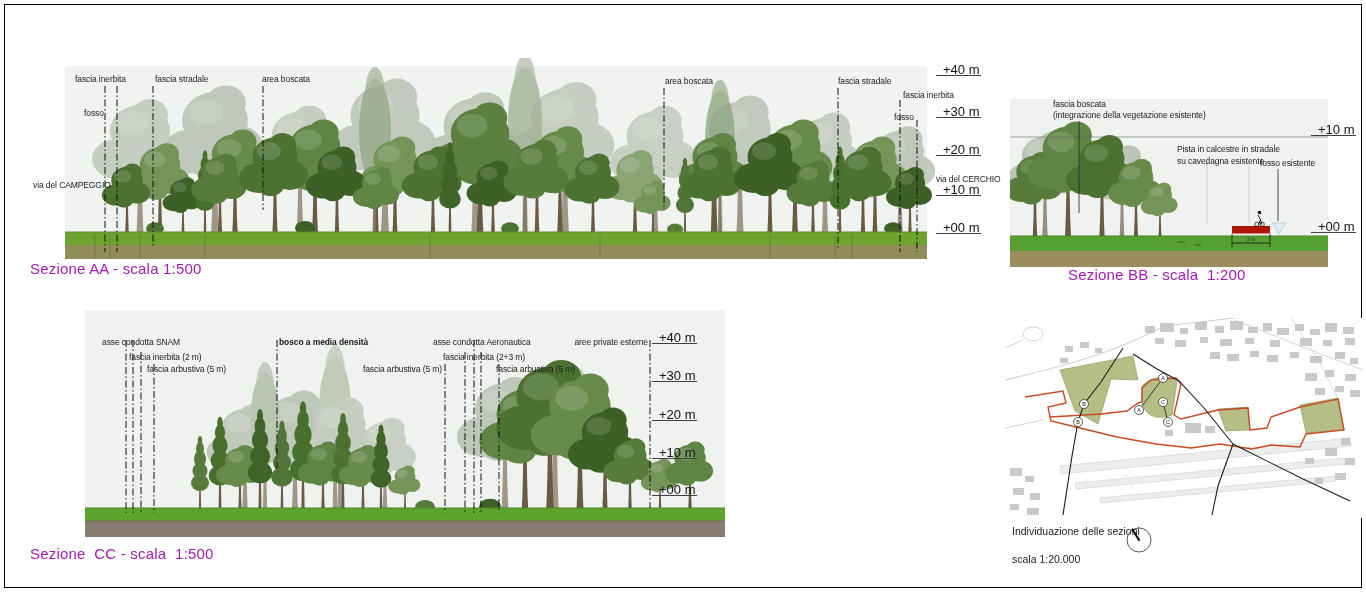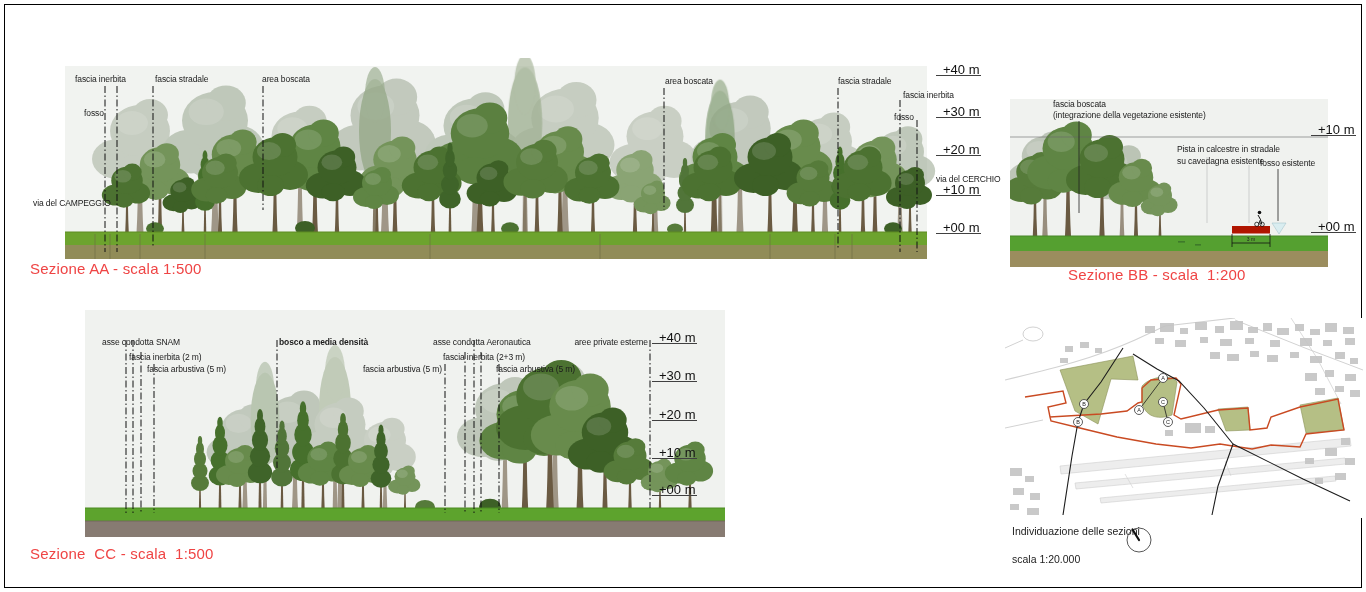--- a/index.html
+++ b/index.html
@@ -1,21 +1,21 @@
 <!DOCTYPE html>
 <html><head>
 <meta charset="utf-8">
 <style>
   html,body{margin:0;padding:0;background:#fff;font-family:"Liberation Sans",sans-serif;}
   #page{position:relative;width:1366px;height:592px;background:#ffffff;overflow:hidden;}
   #frame{position:absolute;left:4px;top:4px;right:4px;bottom:4px;border:1.6px solid #000;}
   .panel{position:absolute;}
   .lbl{position:absolute;font-size:8.5px;line-height:10px;color:#1b1b1b;white-space:nowrap;letter-spacing:-0.1px;}
   .lbl.ra{transform:translateX(-100%);}
-  .title{position:absolute;font-size:15px;color:#ef4444;white-space:pre;letter-spacing:0.2px;}
+  .title{position:absolute;font-size:15px;color:#a21caf;white-space:pre;letter-spacing:0.2px;}
   .elev{position:absolute;font-size:13px;color:#111;white-space:nowrap;border-bottom:1px solid #404040;padding:0 1px 0 7px;height:10px;line-height:10px;}
   .cap{position:absolute;font-size:10.5px;color:#222;white-space:nowrap;}
   svg{position:absolute;display:block;}
 </style>
 </head>
 <body>
 
 <div id="page">
   <div id="frame"></div>
 
@@ -136,21 +136,21 @@
         <line x1="599" y1="30" x2="599" y2="152"></line>
         <line x1="773" y1="30" x2="773" y2="190"></line>
         <line x1="835" y1="42" x2="835" y2="194"></line>
         <line x1="852" y1="62" x2="852" y2="194"></line>
       </g>
     </svg>
     <span class="lbl" style="left:47px;top:16px;">fascia inerbita</span>
     <span class="lbl" style="left:56px;top:50px;">fosso</span>
     <span class="lbl" style="left:127px;top:16px;">fascia stradale</span>
     <span class="lbl" style="left:234px;top:16px;">area boscata</span>
-    <span class="lbl" style="left:5px;top:140px;">via del CAMPEGGIO</span>
+    <span class="lbl" style="left:5px;top:122px;">via del CAMPEGGIO</span>
     <span class="lbl" style="left:637px;top:18px;">area boscata</span>
     <span class="lbl" style="left:810px;top:18px;">fascia stradale</span>
     <span class="lbl" style="left:875px;top:32px;">fascia inerbita</span>
     <span class="lbl" style="left:866px;top:54px;">fosso</span>
     <span class="lbl" style="left:908px;top:116px;">via del CERCHIO</span>
     <span class="elev" style="left:908px;top:7px;">+40 m</span>
     <span class="elev" style="left:908px;top:49px;">+30 m</span>
     <span class="elev" style="left:908px;top:87px;">+20 m</span>
     <span class="elev" style="left:908px;top:127px;">+10 m</span>
     <span class="elev" style="left:908px;top:165px;">+00 m</span>

